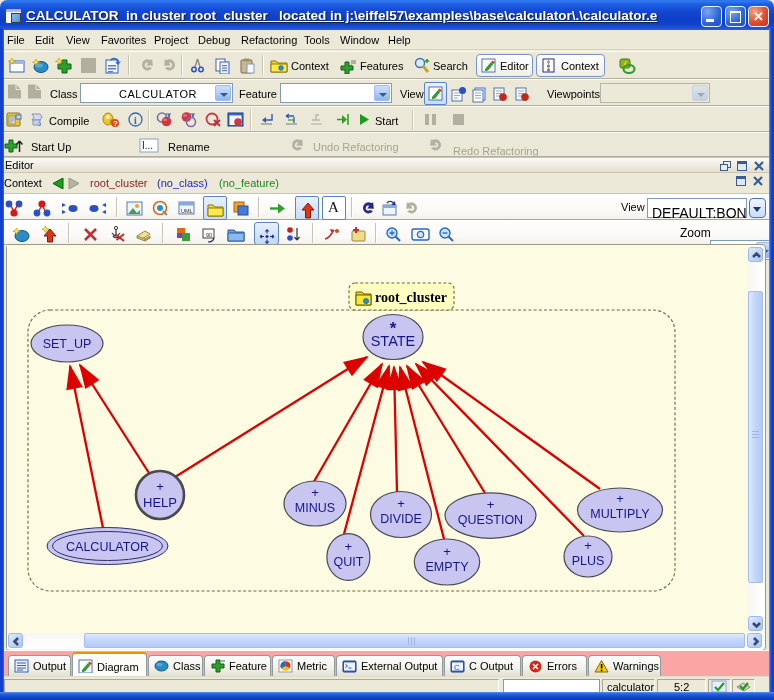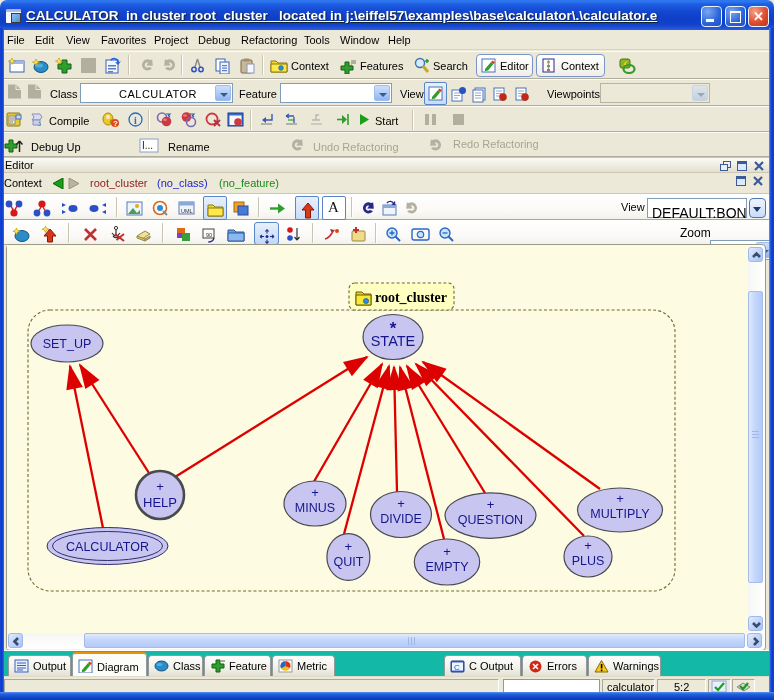--- a/index.html
+++ b/index.html
@@ -56,21 +56,21 @@
 #panel { position:absolute; left:6px; top:244px; width:760px; height:407px; border:1px solid #9a998a; border-radius:4px; background:linear-gradient(90deg,#f2f2ee,#fff); }
 #canvaswrap { position:absolute; left:7px; top:245px; width:741px; height:387px; background:#fdfbe1; border-radius:3px 0 0 0; }
 #vscroll { position:absolute; left:748px; top:246px; width:15px; height:386px; background:linear-gradient(90deg,#f6f6f4,#fff); }
 #hscroll { position:absolute; left:7px; top:633px; width:757px; height:16px; background:linear-gradient(180deg,#f6f6f4,#fff); }
 .sbtn { position:absolute; width:15px; height:15px; background:linear-gradient(135deg,#e2ecfd,#bcd2fa 60%,#a6c4f7); border:1px solid #9eb8ea; border-radius:3px; }
 .sbtn svg { position:absolute; left:1px; top:1px; }
 .sthumb { background:linear-gradient(90deg,#e0eafc,#c4d6fa 45%,#b2c9f8); border:1px solid #a8bcec; border-radius:2px; position:absolute; }
 .sthumb.h { background:linear-gradient(180deg,#e0eafc,#c4d6fa 45%,#b2c9f8); }
 
 
-#tabbar { position:absolute; left:0; top:650px; width:774px; height:26px; background:#14b8a6; border-top:1px solid #fff; }
+#tabbar { position:absolute; left:0; top:650px; width:774px; height:26px; background:#fca5a5; border-top:1px solid #fff; }
 .tab { position:absolute; top:4px; height:21px; background:linear-gradient(180deg,#fefefe,#f2f1ea 60%,#e4e1d2); border:1px solid #919b9c; border-bottom:none; border-radius:4px 4px 0 0; font-size:11px; color:#000; }
 .tab.sel { top:1px; height:24px; background:#fcfcf9; border-color:#919b9c; border-top:2px solid #e79500; z-index:3; }
 .tab .ticn { position:absolute; left:5px; top:3px; width:15px; height:14px; }
 .tab .ttxt { position:absolute; left:24px; top:4px; white-space:nowrap; }
 
 
 #statusbar { position:absolute; left:0; top:676px; width:774px; height:16px; background:#ece9d8; border-top:1px solid #dedbc8; font-size:11px; }
 .spanel { position:absolute; top:2px; height:15px; border:1px solid; border-color:#aca899 #fff #fff #aca899; }
 </style>
 </head>
@@ -391,40 +391,40 @@
       </svg>
     </div>
 </div>
 <div class="trow" id="tb4" style="top:132px; height:25px;">
  <div class="icon" style="left:4px;top:4px">
       <svg width="19" height="17">
         <path d="M4 5 h4 v4 h4 v4 h-4 v4 h-4 v-4 H0 v-4 h4 z" fill="#2e9e2e" stroke="#156015" transform="translate(1,-2)"></path>
         <path d="M15.5 15 v-10 M15.5 4 l-3 3.5 M15.5 4 l3 3.5" stroke="#222" stroke-width="1.5" fill="none"></path>
       </svg>
     </div>
- <div class="lbl" style="left:31px;top:8px">Debug Up</div>
+ <div class="lbl" style="left:31px;top:8px">Start Up</div>
  <div class="icon" style="left:139px;top:4px">
       <svg width="20" height="17">
         <rect x="1" y="2" width="18" height="13" fill="#fff" stroke="#8ca0c8"></rect>
         <text x="3" y="12" font-size="10" fill="#222">I...</text>
       </svg>
     </div>
  <div class="lbl" style="left:168px;top:8px">Rename</div>
  <div class="icon" style="left:288px;top:4px">
       <svg width="17" height="17">
         <path d="M12 3 a5.5 5.5 0 1 0 2 8 l-3.2 -1 a2.5 2.5 0 1 1 -0.6 -4.2 l-2 2.6 l6.6 0.4 l-0.6 -6.4 z" fill="#b5b1a2"></path>
       </svg>
     </div>
  <div class="lbl" style="left:313px;top:8px;color:#a8a490">Undo Refactoring</div>
  <div class="icon" style="left:428px;top:4px">
       <svg width="17" height="17">
         <path d="M5 3 a5.5 5.5 0 1 1 -2 8 l3.2 -1 a2.5 2.5 0 1 0 0.6 -4.2 l2 2.6 l-6.6 0.4 l0.6 -6.4 z" fill="#b5b1a2"></path>
       </svg>
     </div>
- <div class="lbl" style="left:453px;top:5px;color:#a8a490">Redo Refactoring</div>
+ <div class="lbl" style="left:453px;top:12px;color:#a8a490">Redo Refactoring</div>
 </div>
 
 <div id="edcap">
     <span style="position:absolute;left:4px;top:1px;">Editor</span>
  <svg width="11" height="10" style="position:absolute;left:719px;top:3px">
       <rect x="3.5" y="0.5" width="7" height="6" fill="none" stroke="#3a5a98"></rect>
       <rect x="0.5" y="3.5" width="7" height="6" fill="#e8f0fc" stroke="#3a5a98"></rect>
     </svg>
  <svg width="10" height="10" style="position:absolute;left:736px;top:3px">
       <rect x="0.5" y="0.5" width="9" height="9" fill="#dce8fc" stroke="#3a5a98"></rect>
@@ -801,20 +801,28 @@
     </div>
  <div class="tab" style="left:272px;width:63px">
    <svg class="ticn">
         <rect x="1" y="1" width="13" height="12" fill="#fdfdfa" stroke="#999"></rect>
         <circle cx="7.5" cy="7" r="4.8" fill="#f0c020"></circle>
         <path d="M7.5 7 L7.5 2.2 A4.8 4.8 0 0 1 12 9 z" fill="#d83020"></path>
         <path d="M7.5 7 L3 9.5 A4.8 4.8 0 0 1 7.5 2.2 z" fill="#2a66c8"></path>
       </svg>
    <span class="ttxt">Metric</span>
     </div>
+ <div class="tab" style="left:336px;width:107px">
+   <svg class="ticn">
+        <rect x="1" y="2" width="13" height="11" rx="1" fill="#3a6ad8" stroke="#1a3a88"></rect>
+        <rect x="2" y="3.5" width="11" height="8" fill="#eef4ff"></rect>
+        <path d="M3.5 5.5 l2 1.5 l-2 1.5 M6.5 9 h3" stroke="#2a50b8" stroke-width="1" fill="none"></path>
+      </svg>
+   <span class="ttxt">External Output</span>
+    </div>
  <div class="tab" style="left:444px;width:77px">
    <svg class="ticn">
         <rect x="1" y="2" width="13" height="11" rx="1" fill="#3a6ad8" stroke="#1a3a88"></rect>
         <rect x="2" y="3.5" width="11" height="8" fill="#eef4ff"></rect>
         <text x="4" y="11" font-size="8" fill="#2a50b8">C</text>
       </svg>
    <span class="ttxt">C Output</span>
     </div>
  <div class="tab" style="left:522px;width:65px">
    <svg class="ticn">

